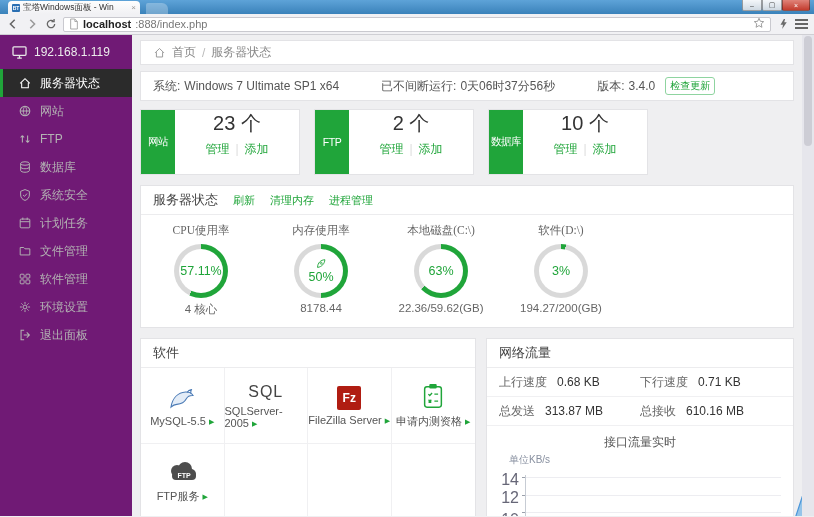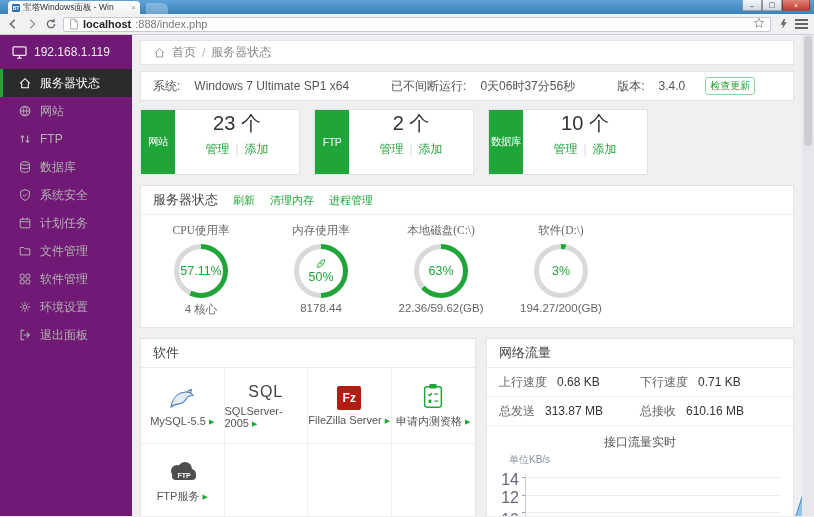--- a/index.html
+++ b/index.html
@@ -49,21 +49,21 @@
   .vscroll .thumb { position:absolute; top:1px; left:2px; right:2px; height:110px;
                     background:#cdcdd5; border-radius:4px; }
 
   .panel { background:#fff; border:1px solid #e3e3e6; }
   .crumb { height:25px; display:flex; align-items:center; gap:6px; padding:0 12px;
            font-size:12px; color:#888; margin-bottom:6px; }
   .crumb .sep { color:#bbb; }
 
   .infobar { height:30px; display:flex; align-items:center; padding:0 12px;
              font-size:12px; color:#555; margin-bottom:8px; }
-  .info-group { display:flex; align-items:center; gap:14px; }
+  .info-group { display:flex; align-items:center; gap:4px; }
   .info-group + .info-group { margin-left:42px; }
   .btn-update { border:1px solid #8fd4a0; color:#20a53a; font-size:10px; padding:1px 4px;
                 border-radius:3px; margin-left:6px; background:#fff; cursor:pointer; }
 
   .cards { display:flex; gap:14px; margin-bottom:10px; }
   .card { width:160px; height:66px; display:flex; overflow:hidden; }
   .card-tag { width:34px; background:#20a53a; color:#fff; font-size:10.5px; letter-spacing:-0.5px;
               display:flex; align-items:center; justify-content:center; text-align:center; }
   .card-body { flex:1; display:flex; flex-direction:column; align-items:center; justify-content:flex-start; gap:4px; }
   .card-count { font-size:20px; color:#333; }

